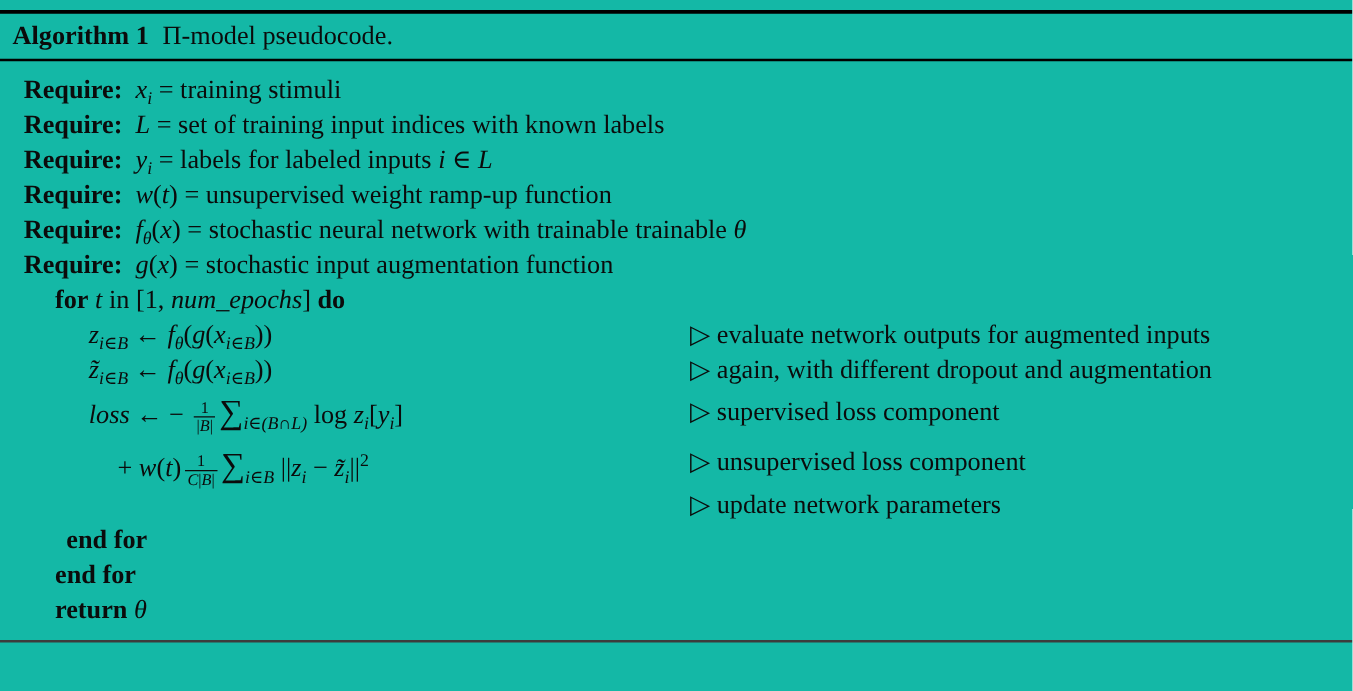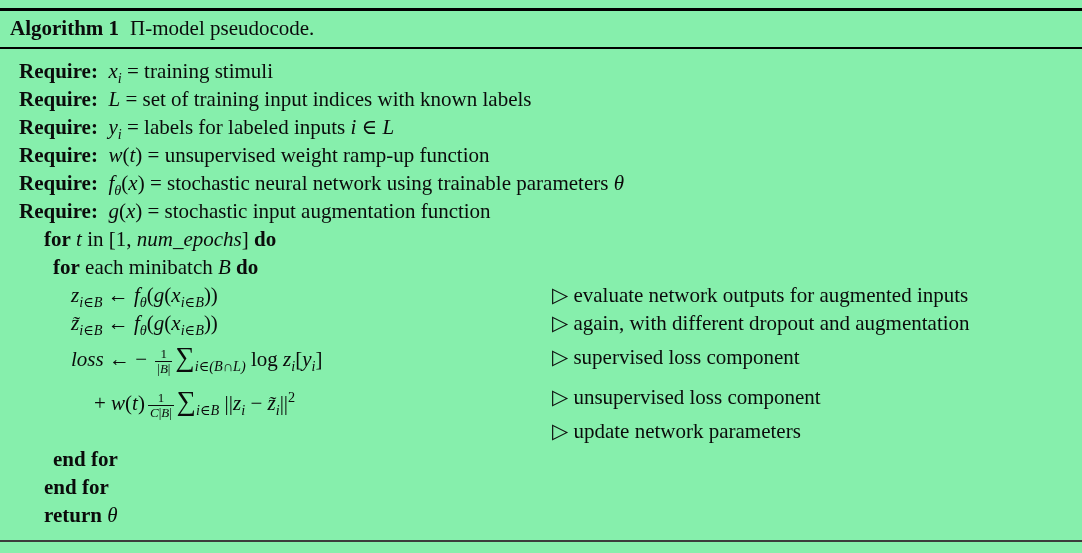--- a/index.html
+++ b/index.html
@@ -1,20 +1,20 @@
 <!DOCTYPE html>
 <html><head>
 <meta charset="utf-8">
 <style>
   html, body { margin: 0; padding: 0; background: #ffffff; }
   .algo {
     position: relative;
     width: 1082px;
     height: 553px;
-    background: #86efac;
+    background: #14b8a6;
     color: #0b0b0b;
     font-family: "Liberation Serif", "DejaVu Serif", serif;
     font-size: 21px;
     overflow: hidden;
   }
   .rule { width: 100%; background: #000; }
   .rule-top { height: 3px; margin-top: 8px; }
   .rule-mid { height: 2px; }
   .rule-bottom { height: 2px; background: #3c3c3c; margin-top: 11px; }
   .caption { padding: 6px 0 7px 10px; line-height: 23px; white-space: pre; }
@@ -50,24 +50,23 @@
 
 <div class="algo">
   <div class="rule rule-top"></div>
   <div class="caption"><span class="label">Algorithm 1</span><span>Π-model pseudocode.</span></div>
   <div class="rule rule-mid"></div>
   <div class="algo-body" id="algo-body">
       <div class="line ind0"><span><span class="b">Require:</span><span>  </span><span class="i">x</span><sub class="i">i</sub><span> = training stimuli</span></span></div>
       <div class="line ind0"><span><span class="b">Require:</span><span>  </span><span class="i">L</span><span> = set of training input indices with known labels</span></span></div>
       <div class="line ind0"><span><span class="b">Require:</span><span>  </span><span class="i">y</span><sub class="i">i</sub><span> = labels for labeled inputs </span><span class="i">i</span><span> ∈ </span><span class="i">L</span></span></div>
       <div class="line ind0"><span><span class="b">Require:</span><span>  </span><span class="i">w</span><span>(</span><span class="i">t</span><span>)</span><span> = unsupervised weight ramp-up function</span></span></div>
-      <div class="line ind0"><span><span class="b">Require:</span><span>  </span><span class="i">f</span><sub class="i">θ</sub><span>(</span><span class="i">x</span><span>)</span><span> = stochastic neural network using trainable parameters </span><span class="i">θ</span></span></div>
+      <div class="line ind0"><span><span class="b">Require:</span><span>  </span><span class="i">f</span><sub class="i">θ</sub><span>(</span><span class="i">x</span><span>)</span><span> = stochastic neural network with trainable trainable </span><span class="i">θ</span></span></div>
       <div class="line ind0"><span><span class="b">Require:</span><span>  </span><span class="i">g</span><span>(</span><span class="i">x</span><span>)</span><span> = stochastic input augmentation function</span></span></div>
       <div class="line ind1"><span><span class="b">for</span><span> </span><span class="i">t</span><span> in [1, </span><span class="i">num_epochs</span><span>] </span><span class="b">do</span></span></div>
-      <div class="line ind2"><span><span class="b">for</span><span> each minibatch </span><span class="i">B</span><span> </span><span class="b">do</span></span></div>
       <div class="line ind3"><span><span class="i">z</span><sub class="i">i∈B</sub><span> ← </span><span class="i">f</span><sub class="i">θ</sub><span>(</span><span class="i">g</span><span>(</span><span class="i">x</span><sub class="i">i∈B</sub><span>))</span></span><span class="comment">▷ evaluate network outputs for augmented inputs</span></div>
       <div class="line ind3"><span><span class="i">z̃</span><sub class="i">i∈B</sub><span> ← </span><span class="i">f</span><sub class="i">θ</sub><span>(</span><span class="i">g</span><span>(</span><span class="i">x</span><sub class="i">i∈B</sub><span>))</span></span><span class="comment">▷ again, with different dropout and augmentation</span></div>
       <div class="line ind3 tall"><span><span class="i">loss</span><span> ← − </span><span class="frac"><span class="num"><span>1</span></span><span class="den"><span>|</span><span class="i">B</span><span>|</span></span></span><span class="big">∑</span><sub class="i">i∈(B∩L)</sub><span> log </span><span class="i">z</span><sub class="i">i</sub><span>[</span><span class="i">y</span><sub class="i">i</sub><span>]</span></span><span class="comment">▷ supervised loss component</span></div>
       <div class="line ind4 tall"><span><span>+ </span><span class="i">w</span><span>(</span><span class="i">t</span><span>)</span><span class="frac"><span class="num"><span>1</span></span><span class="den"><span class="i">C</span><span>|</span><span class="i">B</span><span>|</span></span></span><span class="big">∑</span><sub class="i">i∈B</sub><span> ||</span><span class="i">z</span><sub class="i">i</sub><span> − </span><span class="i">z̃</span><sub class="i">i</sub><span>||</span><sup>2</sup></span><span class="comment">▷ unsupervised loss component</span></div>
       <div class="line ind3"><span class="comment">▷ update network parameters</span></div>
       <div class="line ind2"><span><span class="b">end for</span></span></div>
       <div class="line ind1"><span><span class="b">end for</span></span></div>
       <div class="line ind1"><span><span class="b">return</span><span> </span><span class="i">θ</span></span></div>
     </div>
   <div class="rule rule-bottom"></div>

